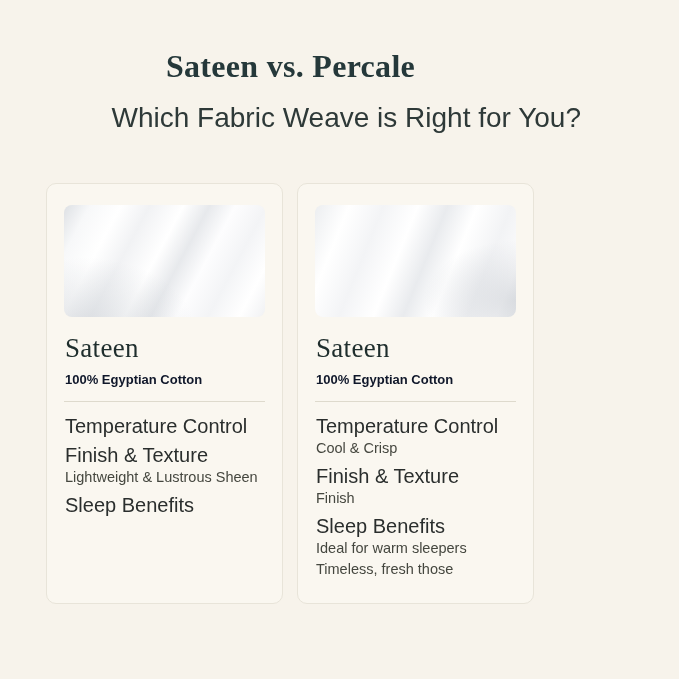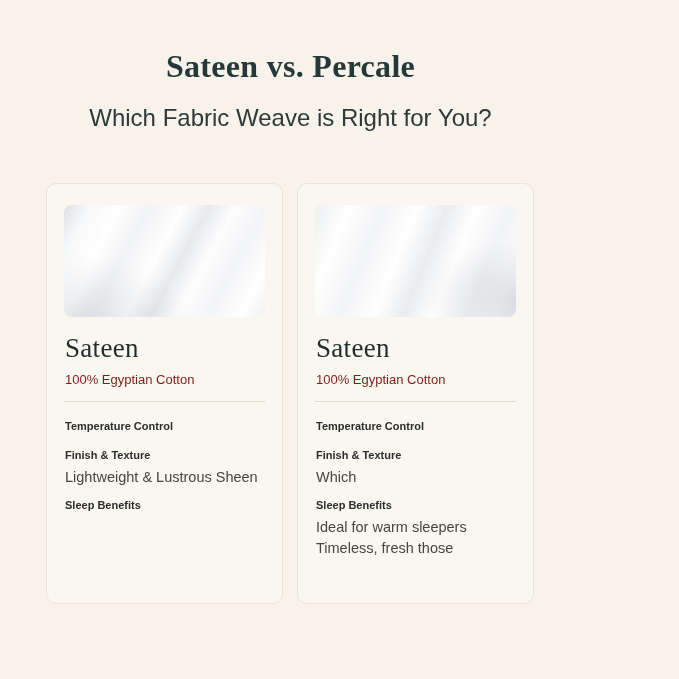--- a/index.html
+++ b/index.html
@@ -18,22 +18,22 @@
   .page-title {
     text-align: center;
     font-family: "Liberation Serif", "DejaVu Serif", serif;
     font-weight: 600;
     font-size: 32px;
     line-height: 40px;
     letter-spacing: 0.3px;
     color: #25383a;
   }
   .page-subtitle {
-    text-align: center;
-    font-size: 24px;
+    text-align: right;
+    font-size: 28px;
     line-height: 28px;
     margin-top: 18px;
     color: #2e3938;
     font-weight: 400;
   }
   .cards {
     display: flex;
     gap: 14px;
     padding: 1px 47px 0 46px;
     margin-top: 50px;
@@ -66,33 +66,34 @@
     font-weight: 500;
     font-size: 27px;
     line-height: 30px;
     color: #1f2e2d;
     margin: 0 0 9px 1px;
     letter-spacing: 0.3px;
   }
   .card-material {
     font-size: 13px;
     line-height: 16px;
-    color: #7f1d1d;
+    color: #0f172a;
     margin: 0 0 13px 1px;
+    font-weight: bold;
   }
   .card-divider {
     border: none;
     border-top: 1px solid #dedacd;
     margin-bottom: 12px;
   }
   .attr { margin-bottom: 5px; }
   .attr-label {
-    font-size: 11px;
+    font-size: 20px;
     line-height: 24px;
-    font-weight: 700;
+    font-weight: 400;
     color: #2a2e2d;
     margin-left: 1px;
   }
   .attr-value {
     font-size: 14.5px;
     line-height: 21px;
     color: #45473f;
     margin-left: 1px;
     white-space: pre-line;
   }
@@ -125,24 +126,25 @@
       </div>
     </div>
 
     <div class="card">
       <div class="swatch swatch-percale"></div>
       <div class="card-name">Sateen</div>
       <div class="card-material">100% Egyptian Cotton</div>
       <hr class="card-divider">
       <div class="attr">
         <div class="attr-label">Temperature Control</div>
+        <div class="attr-value">Cool &amp; Crisp</div>
       </div>
       <div class="attr">
         <div class="attr-label">Finish &amp; Texture</div>
-        <div class="attr-value">Which</div>
+        <div class="attr-value">Finish</div>
       </div>
       <div class="attr">
         <div class="attr-label">Sleep Benefits</div>
         <div class="attr-value">Ideal for warm sleepers
 Timeless, fresh those</div>
       </div>
     </div>
 
   </div>
 </div>

